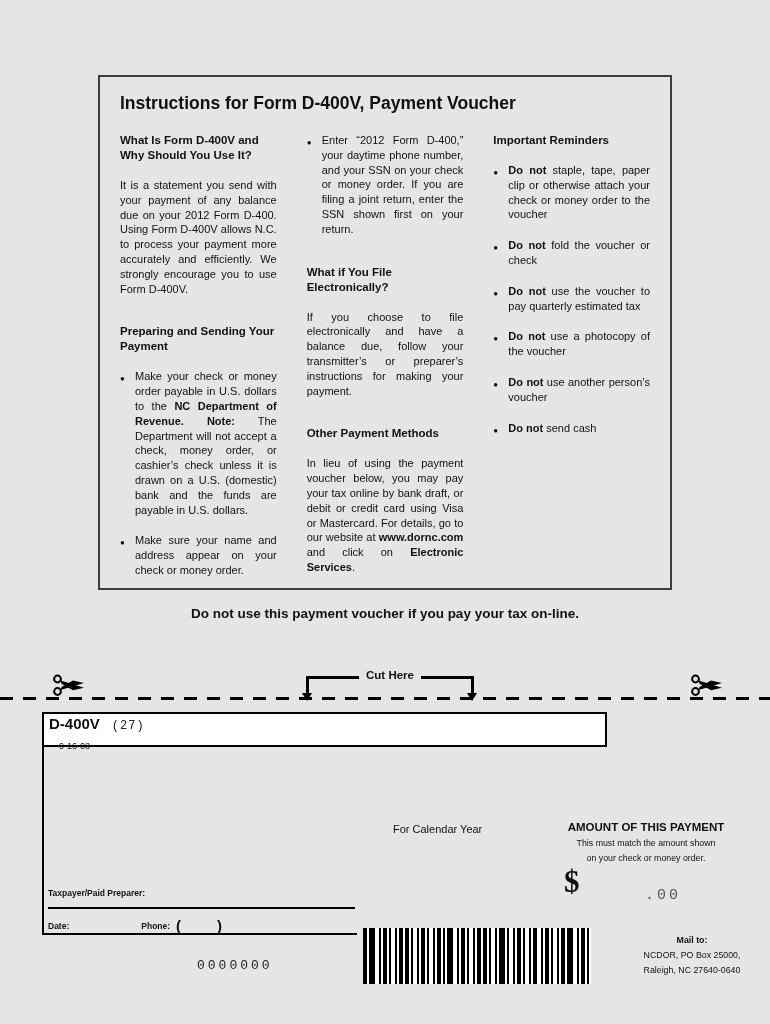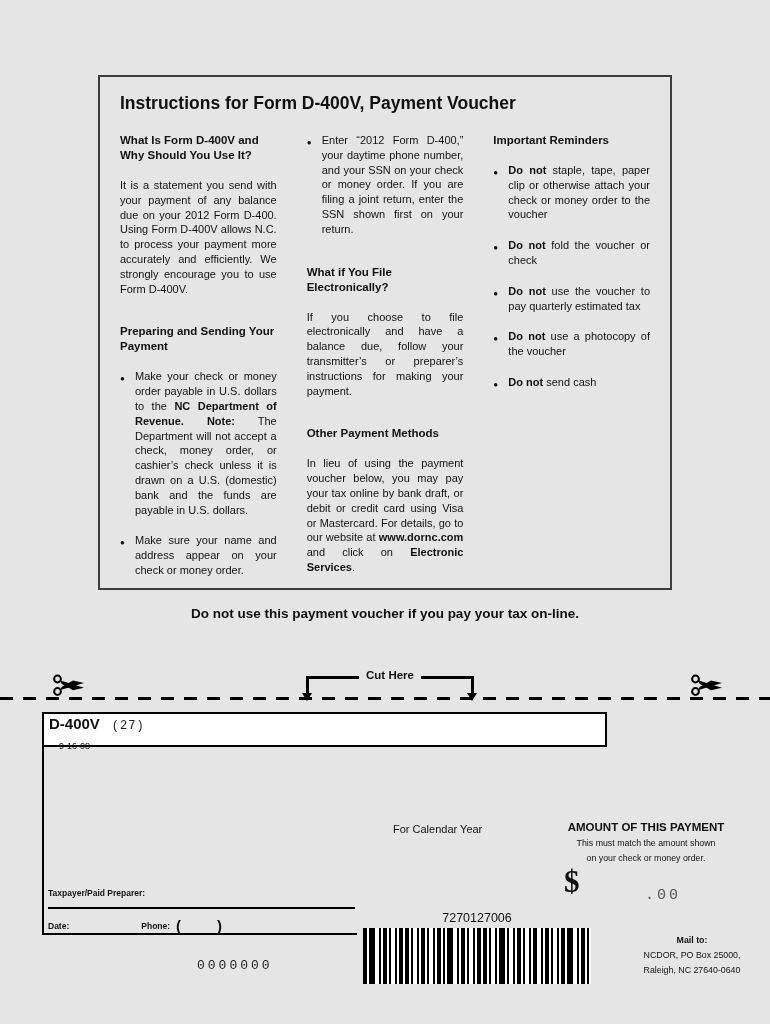--- a/index.html
+++ b/index.html
@@ -117,20 +117,24 @@
         <div class="bullet">
           <span class="dot"></span>
           <p><b>Do not</b><span> use the voucher to pay quarterly estimated tax</span></p>
         </div>
         <div class="bullet">
           <span class="dot"></span>
           <p><b>Do not</b><span> use a photocopy of the voucher</span></p>
         </div>
         <div class="bullet">
           <span class="dot"></span>
+          <p><b>Do not</b><span> use another person’s voucher</span></p>
+        </div>
+        <div class="bullet">
+          <span class="dot"></span>
           <p><b>Do not</b><span> send cash</span></p>
         </div>
       </div>
 
     </div>
   </section>
 
   <p class="footer-note">Do not use this payment voucher if you pay your tax on-line.</p>
 
   <div class="cut-bracket">
@@ -187,21 +191,20 @@
 
   <div class="calendar-label">For Calendar Year</div>
   <div class="amount-block">
     <div class="amount-title">AMOUNT OF THIS PAYMENT</div>
     <div class="amount-note">This must match the amount shown</div>
     <div class="amount-note">on your check or money order.</div>
   </div>
   <div class="dollar">$</div>
   <div class="cents">.00</div>
 
-  <div class="barcode-number">7270127006</div>
   <div class="barcode">
       <div class="bar on"></div>
       <div class="bar on"></div>
       <div class="bar"></div>
       <div class="bar on"></div>
       <div class="bar on"></div>
       <div class="bar on"></div>
       <div class="bar"></div>
       <div class="bar"></div>
       <div class="bar on"></div>

